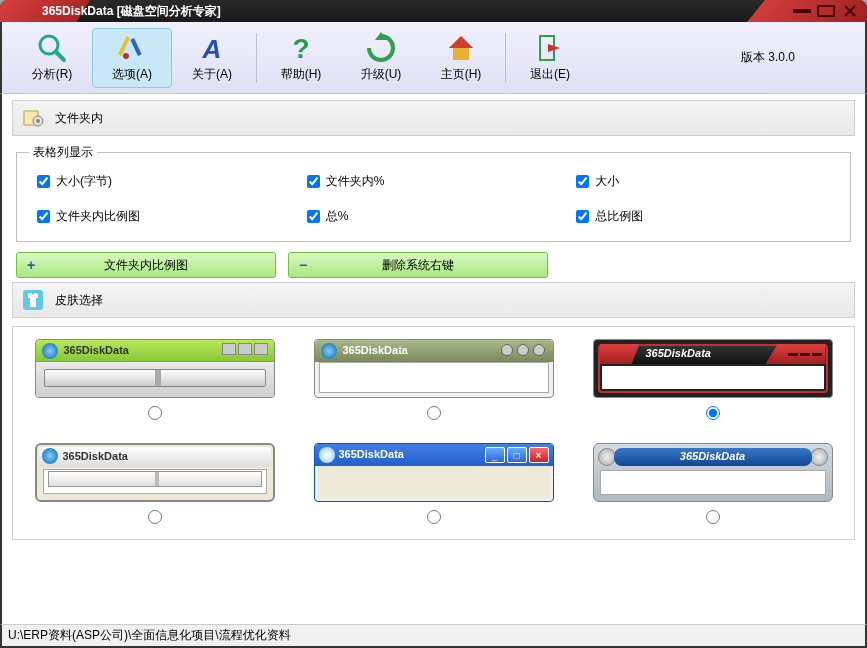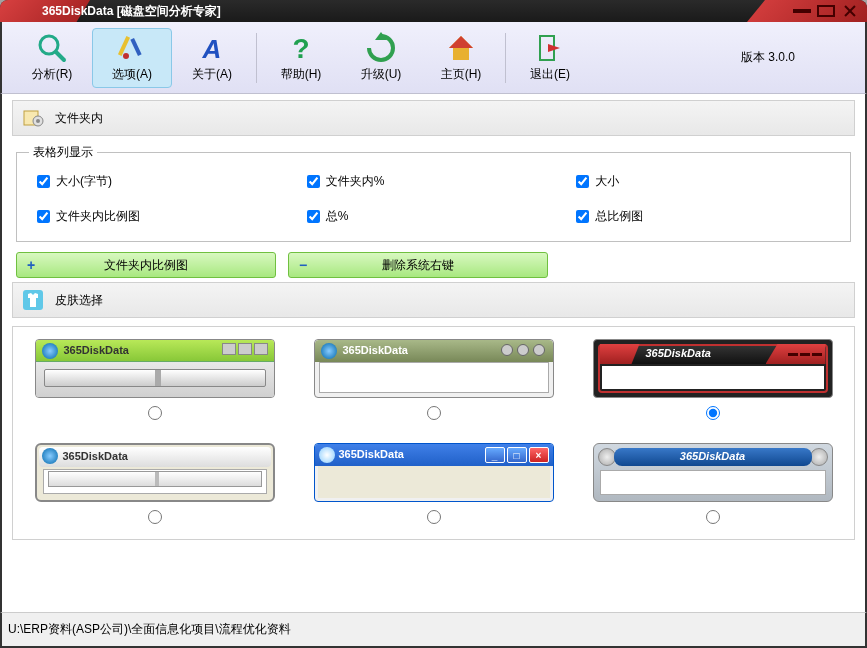--- a/index.html
+++ b/index.html
@@ -95,21 +95,21 @@
 .sk5 .body { position:absolute; top:22px; left:3px; right:3px; bottom:3px; background:#ece9d8;}
 
 
 .sk6 { background:linear-gradient(#d0d8e0,#b0b8c0); border-radius:6px;}
 .sk6 .hdr { position:absolute; top:4px; left:20px; right:20px; height:18px; background:linear-gradient(#3878c8,#104890); border-radius:8px;}
 .sk6 .skin-title { top:6px; left:50%; transform:translateX(-50%); color:#fff; font-style:italic;}
 .sk6 .circ-l { position:absolute; top:4px; left:4px; width:18px; height:18px; border-radius:50%; background:radial-gradient(#eee,#aaa); border:1px solid #888;}
 .sk6 .circ-r { position:absolute; top:4px; right:4px; width:18px; height:18px; border-radius:50%; background:radial-gradient(#eee,#aaa); border:1px solid #888;}
 .sk6 .body { position:absolute; top:26px; left:6px; right:6px; bottom:6px; background:#fff; border:1px solid #aaa;}
 
-.statusbar { height: 36px; background: #f0f0f0; border-top: 1px solid #ccc; border-left: 2px solid #333; border-right: 2px solid #333; border-bottom: 2px solid #333; display: flex; align-items: center; padding: 8px 6px; font-size: 12px; }
+.statusbar { height: 24px; background: #f0f0f0; border-top: 1px solid #ccc; border-left: 2px solid #333; border-right: 2px solid #333; border-bottom: 2px solid #333; display: flex; align-items: center; padding: 8px 6px; font-size: 12px; }
 </style>
 </head>
 <body>
 
 <div class="window">
   <div class="titlebar">
     <div class="titlebar-left-accent"></div>
     <div class="title-text">365DiskData [磁盘空间分析专家]</div>
     <div class="titlebar-right-accent">
       <div class="win-btn"></div>

